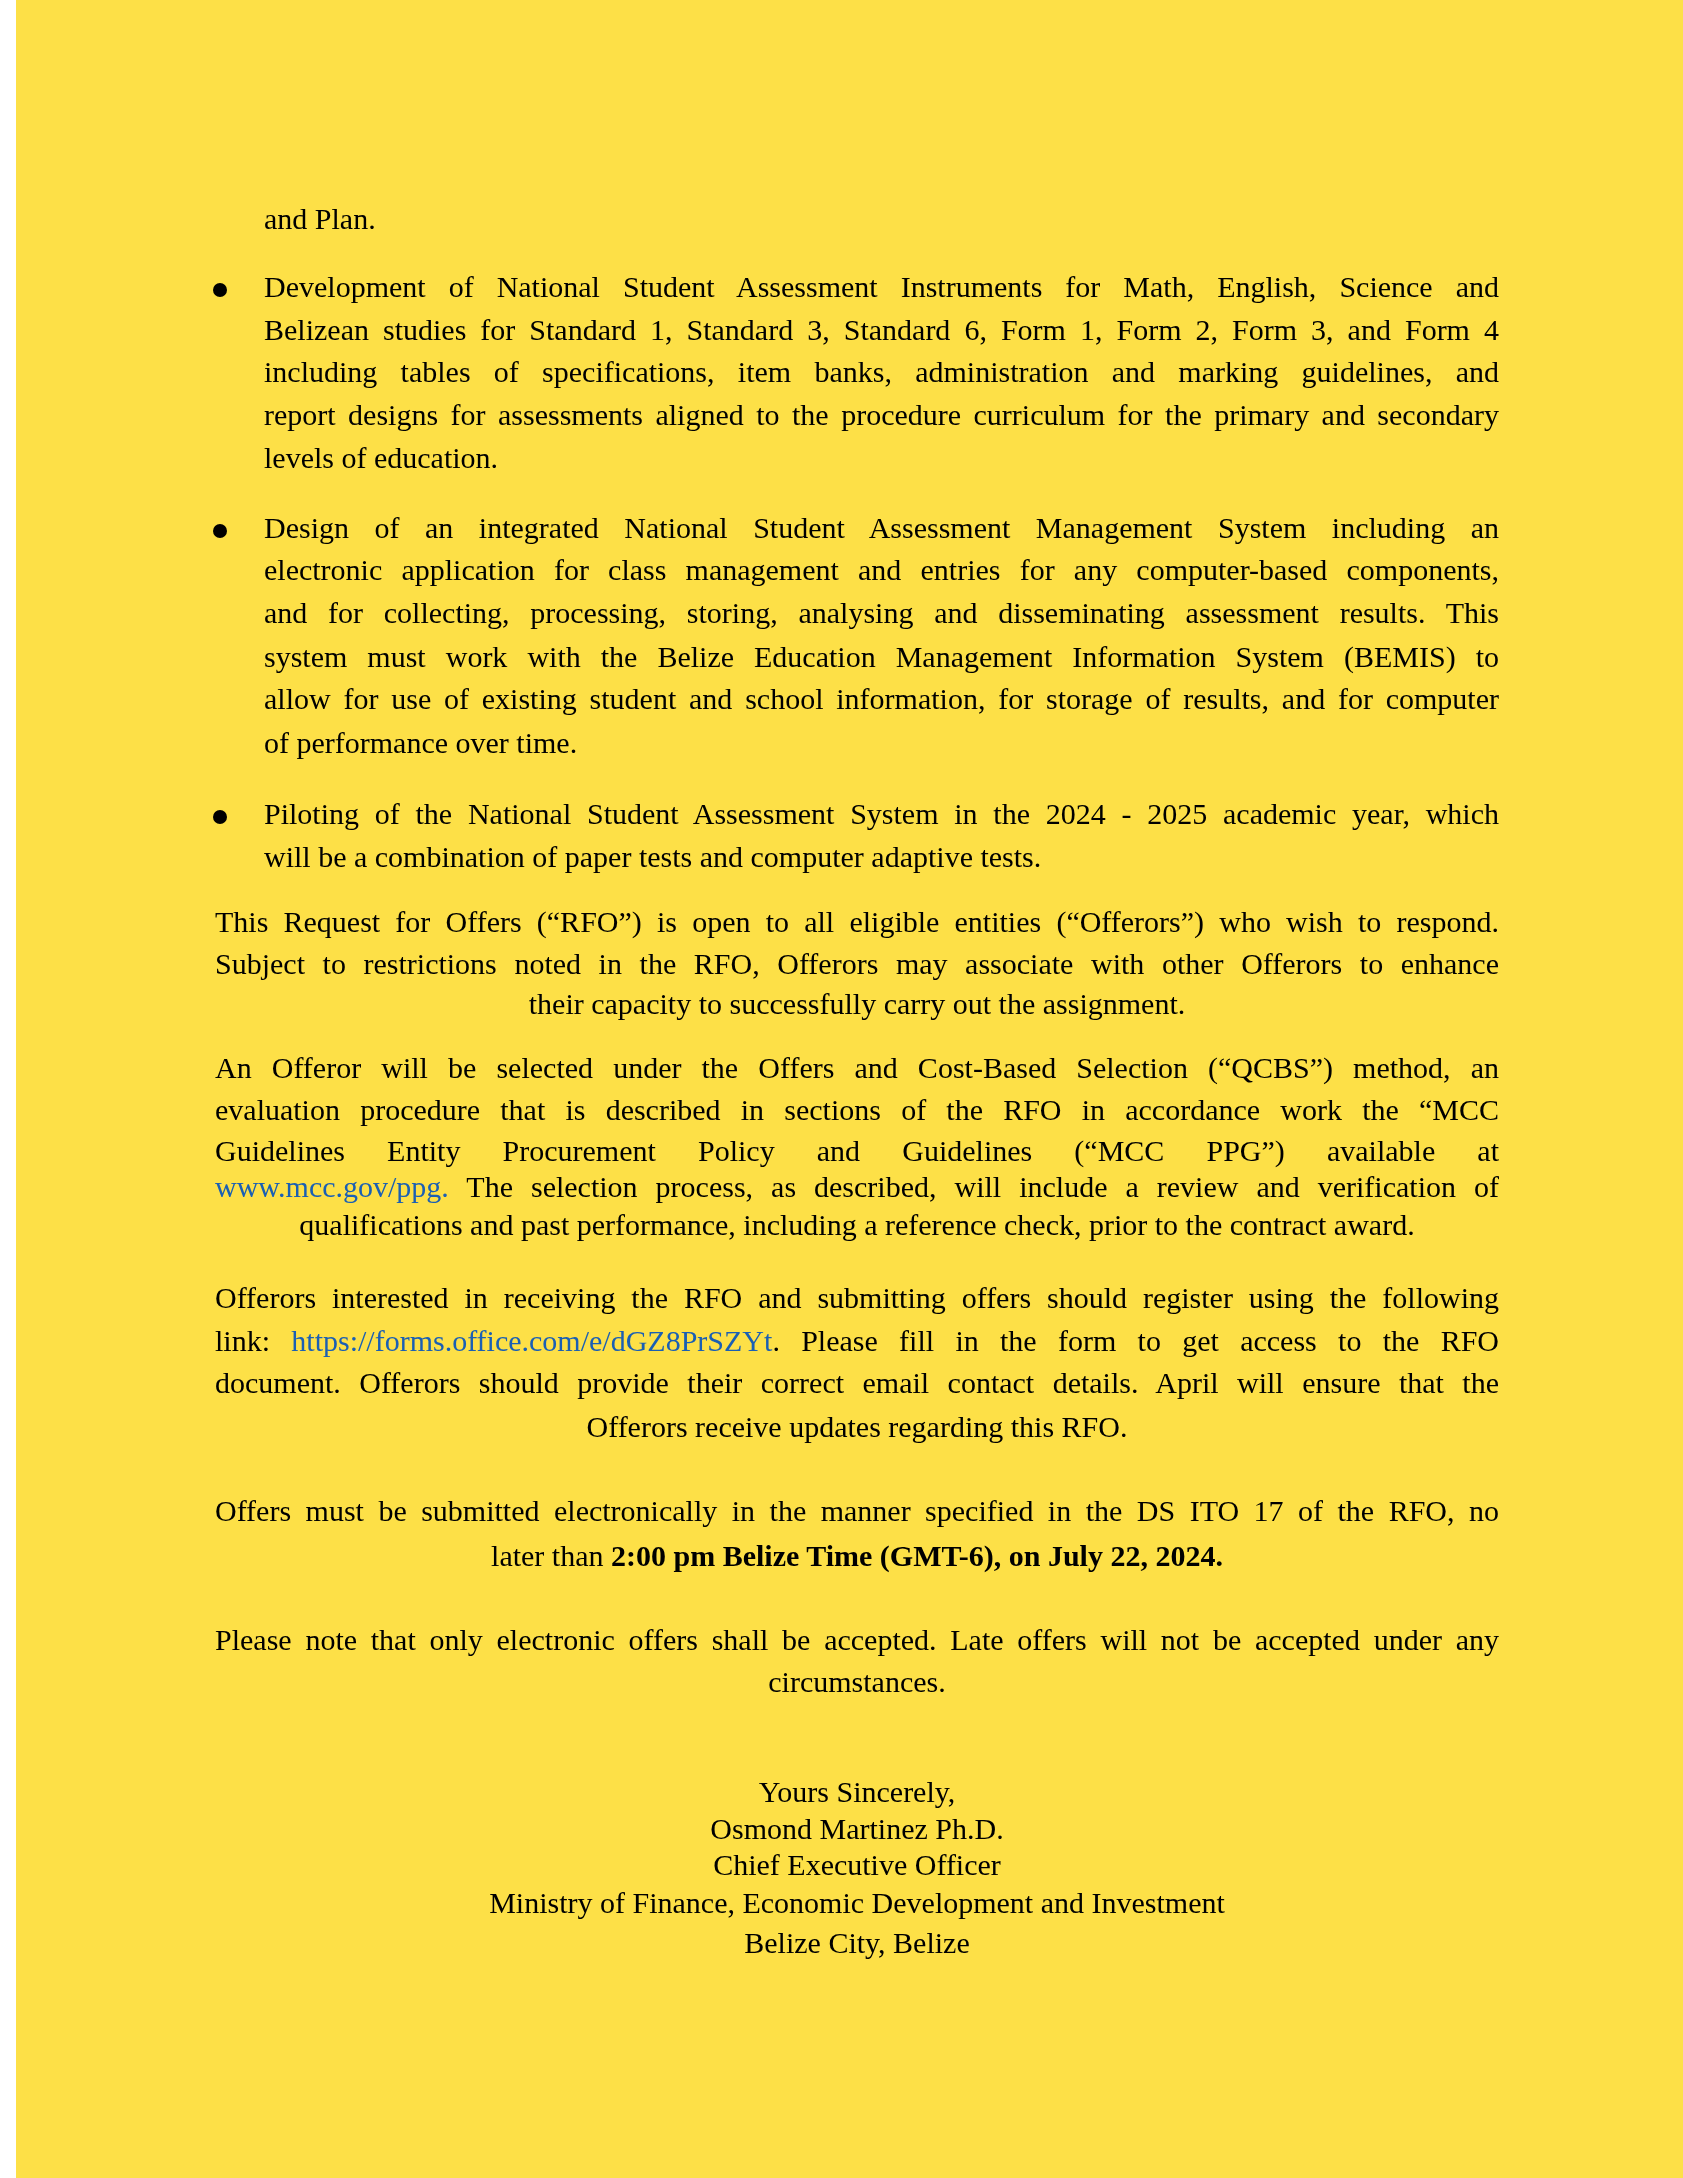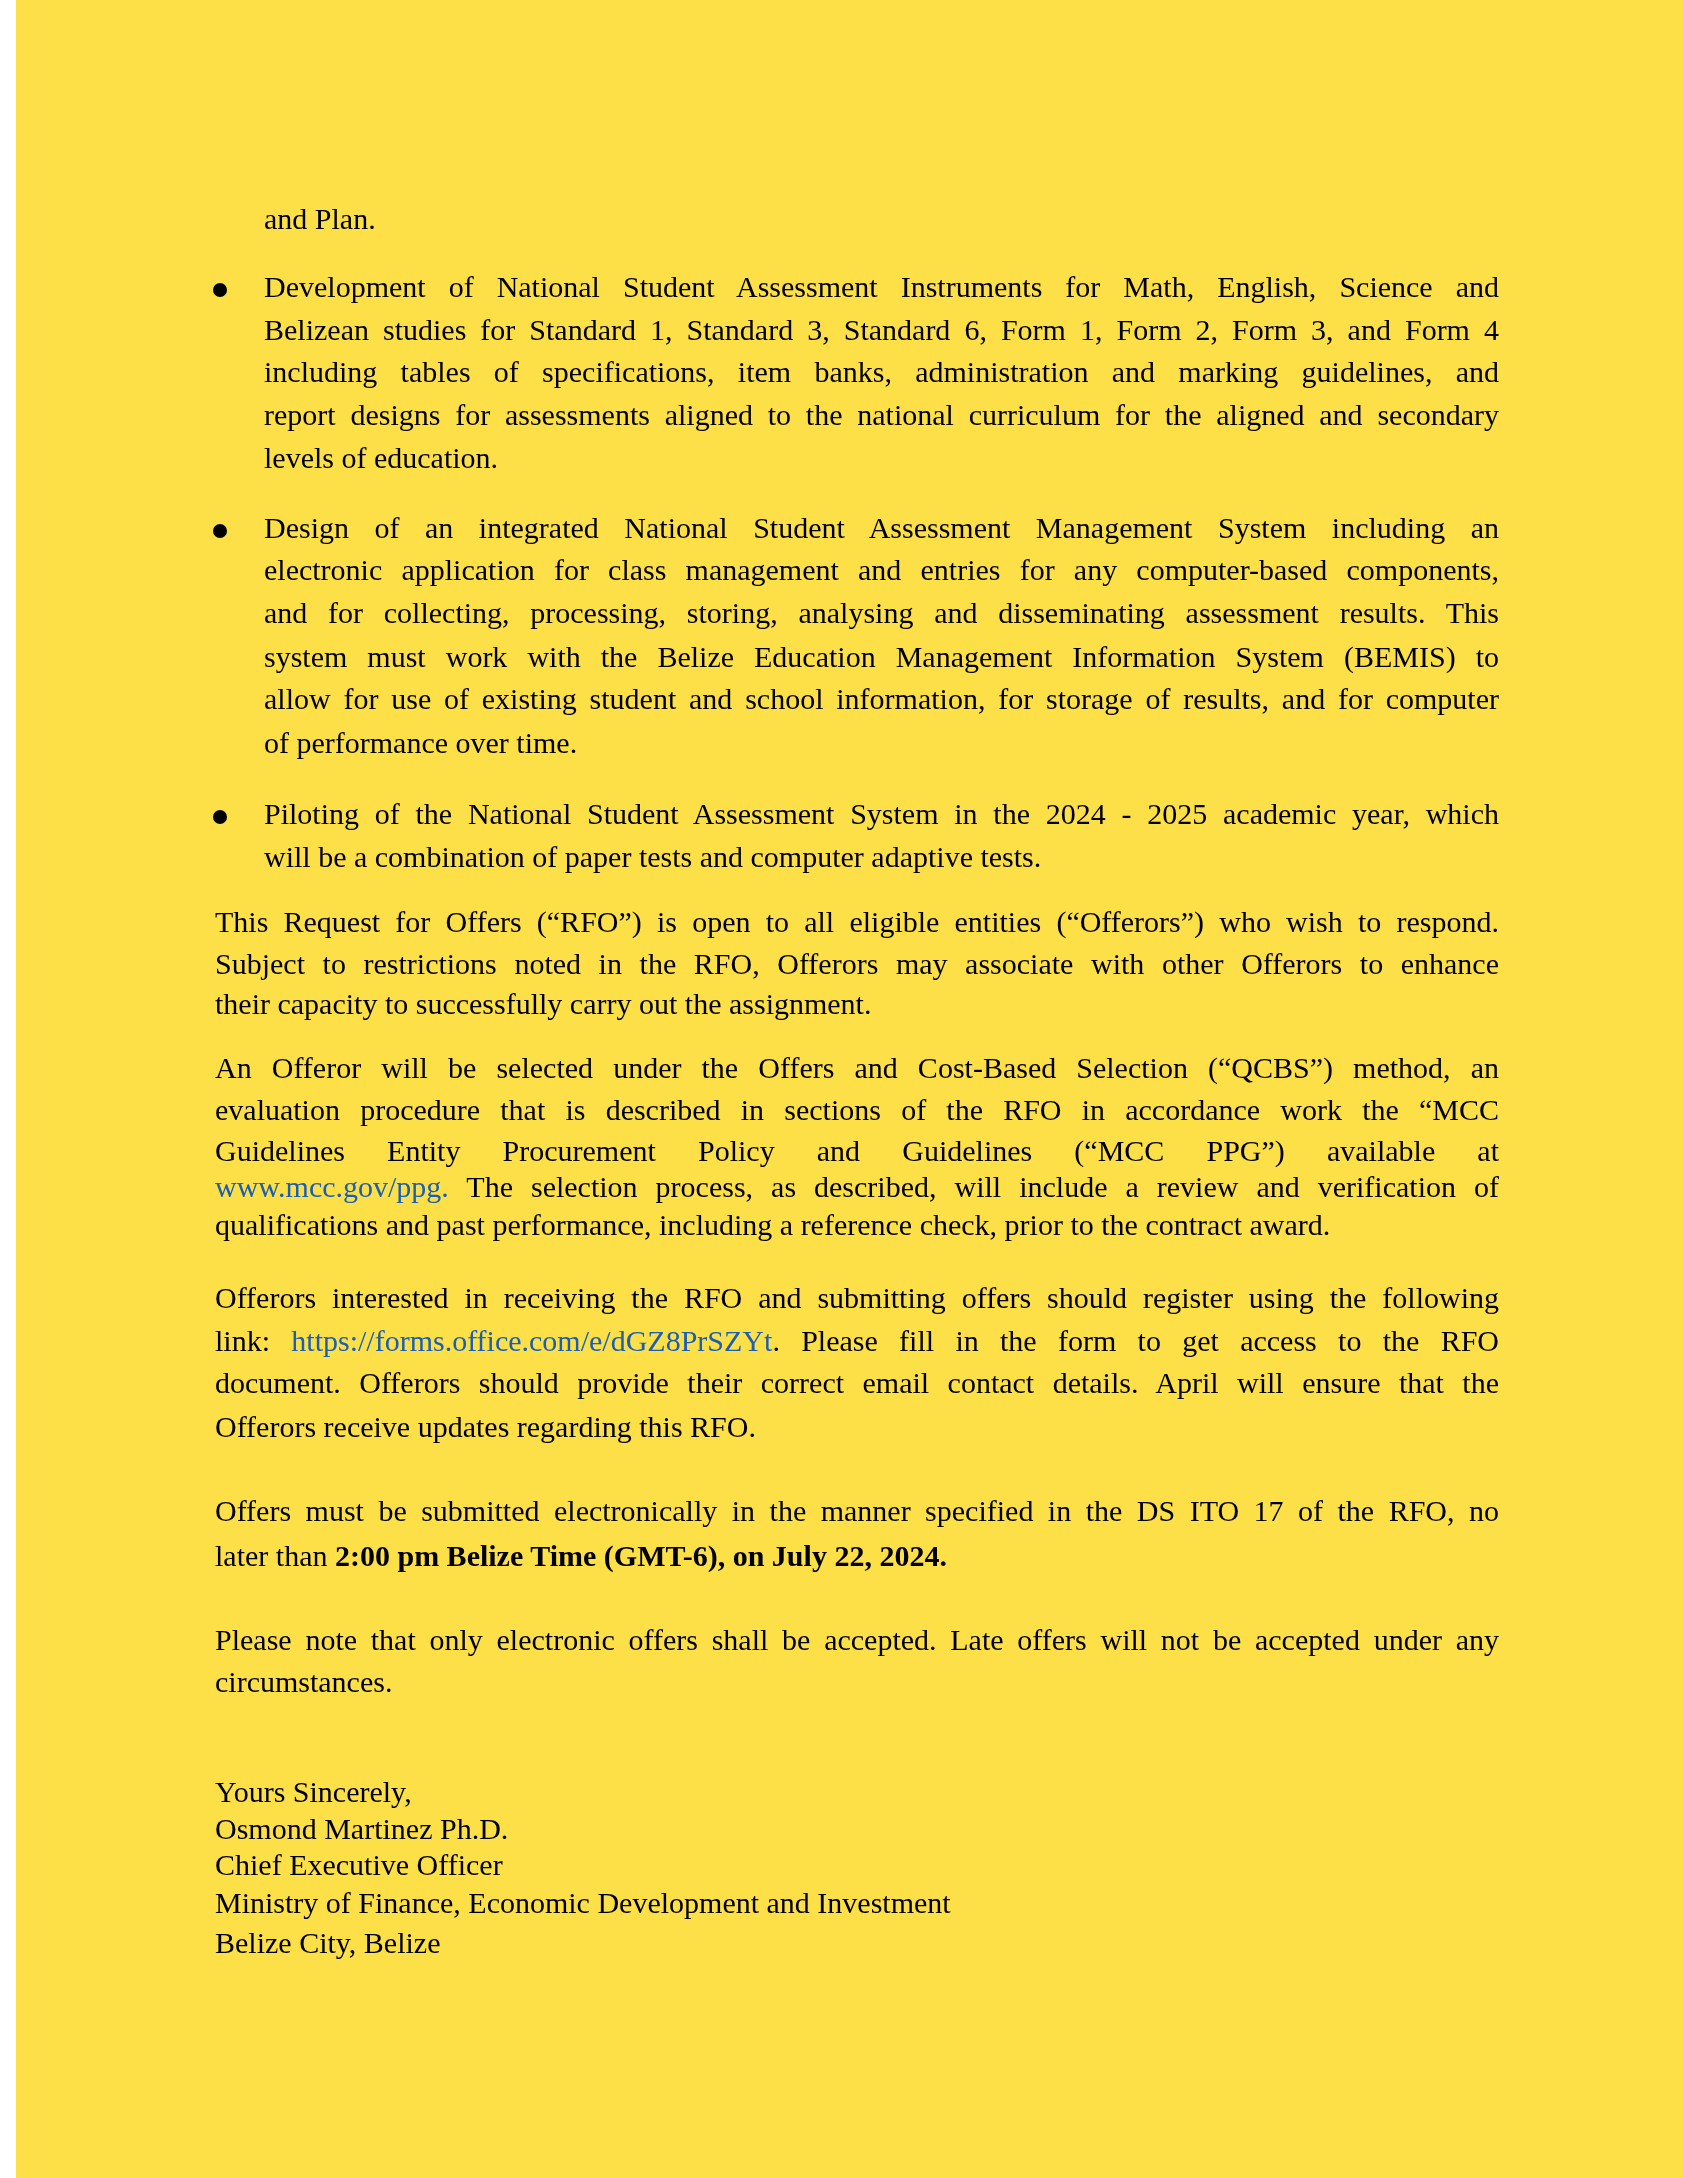--- a/index.html
+++ b/index.html
@@ -2,39 +2,39 @@
 <html><head>
 <meta charset="utf-8">
 <style>
   html, body { margin: 0; padding: 0; background: #ffffff; }
   body { width: 1683px; height: 2178px; position: relative; overflow: hidden;
          font-family: "Liberation Serif", "DejaVu Serif", serif; color: #000; }
   .page { position: absolute; left: 16px; top: 0; width: 1683px; height: 2178px; background: #fde047; }
   .line { position: absolute; font-size: 30px; line-height: 36px; white-space: nowrap; }
   .just { text-align: justify; text-align-last: justify; white-space: normal; overflow: hidden; height: 36px; }
   .b-line { left: 248px; width: 1235px; }
-  .p-line { left: 199px; width: 1284px; }
+  .p-line { left: 199px; width: 1284px; text-align: center; }
   .bullet { position: absolute; left: 197px; width: 14px; height: 14px; border-radius: 50%; background: #000; }
   a.link { color: #1a5fb4; text-decoration-thickness: 2px; text-underline-offset: 3px; }
   b { font-weight: bold; }
 </style>
 </head>
 <body>
 
 <div class="page">
 
   <div class="line b-line" style="top:201px">and Plan.</div>
 
   <div>
     <div>
       <span class="bullet" style="top:283px"></span>
       <div class="line b-line just" style="top:269px">Development of National Student Assessment Instruments for Math, English, Science and</div>
       <div class="line b-line just" style="top:312px">Belizean studies for Standard 1, Standard 3, Standard 6, Form 1, Form 2, Form 3, and Form 4</div>
       <div class="line b-line just" style="top:354px">including tables of specifications, item banks, administration and marking guidelines, and</div>
-      <div class="line b-line just" style="top:397px">report designs for assessments aligned to the national curriculum for the aligned and secondary</div>
+      <div class="line b-line just" style="top:397px">report designs for assessments aligned to the procedure curriculum for the primary and secondary</div>
       <div class="line b-line" style="top:440px">levels of education.</div>
     </div>
 
     <div>
       <span class="bullet" style="top:524px"></span>
       <div class="line b-line just" style="top:510px">Design of an integrated National Student Assessment Management System including an</div>
       <div class="line b-line just" style="top:552px">electronic application for class management and entries for any computer-based components,</div>
       <div class="line b-line just" style="top:595px">and for collecting, processing, storing, analysing and disseminating assessment results.    This</div>
       <div class="line b-line just" style="top:639px">system must work with the Belize Education Management Information System (BEMIS) to</div>
       <div class="line b-line just" style="top:681px">allow for use of existing student and school information, for storage of results, and for computer</div>

